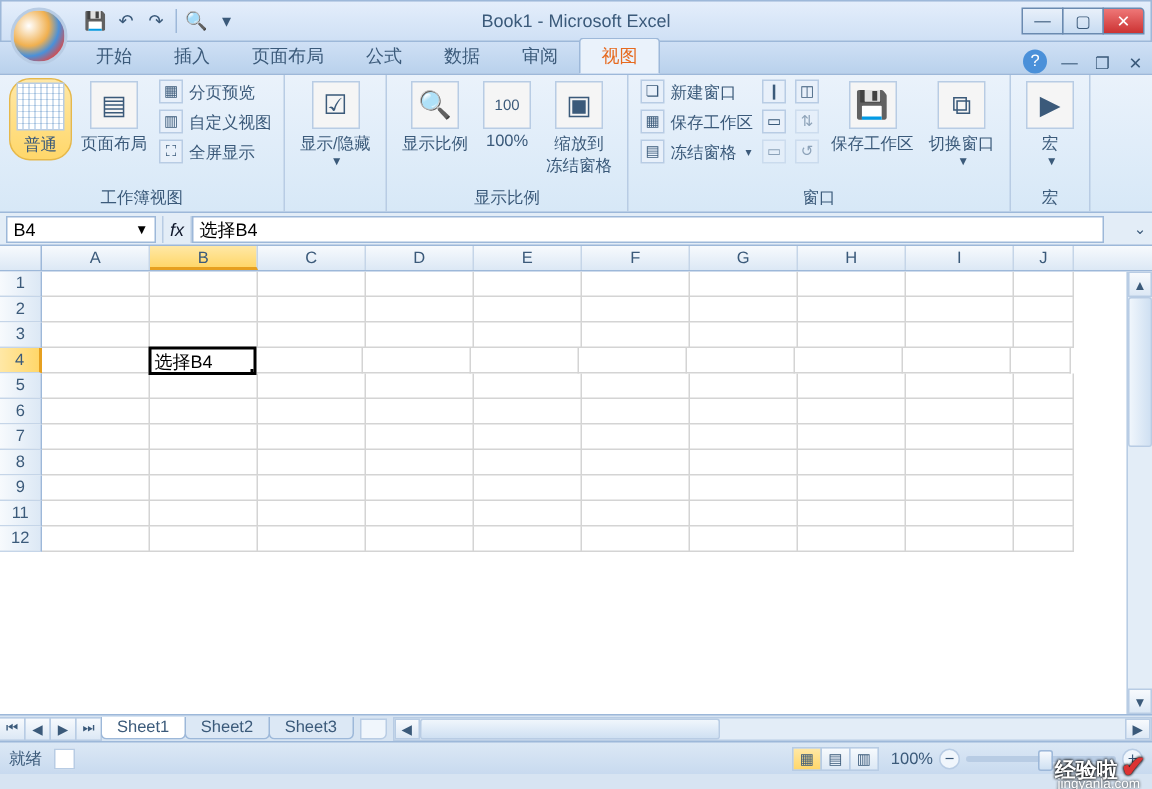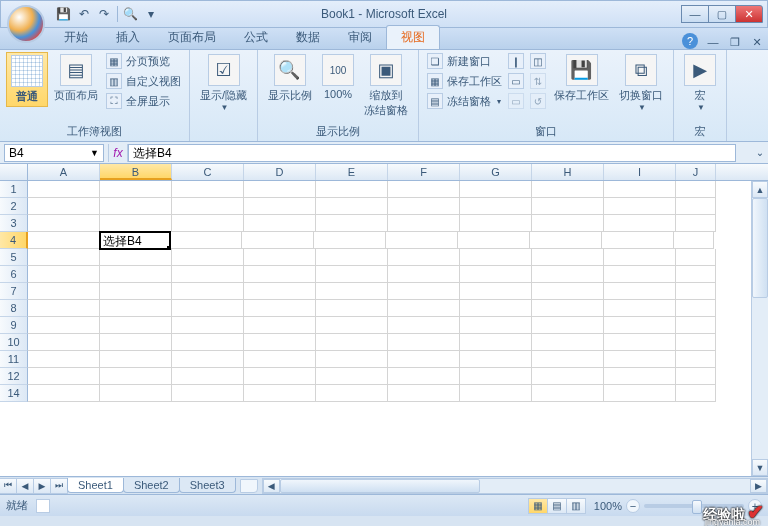--- a/index.html
+++ b/index.html
@@ -22,32 +22,32 @@
 .tab.active { background: #eaf2fb; border: 1px solid #9db8d9; border-bottom: none; border-radius: 3px 3px 0 0; color: #e66a1f; }
 .help-icon { width: 16px; height: 16px; border-radius: 50%; background: #4a90d9; color: #fff; display: flex; align-items: center; justify-content: center; font-size: 11px; margin-left: auto; margin-right: 4px; }
 .tab-win-btn { width: 14px; height: 14px; display: flex; align-items: center; justify-content: center; color: #3b5a7a; font-size: 11px; margin: 0 4px; }
 
 
 .ribbon { height: 92px; background: linear-gradient(#eaf2fb, #d7e8f7); display: flex; border-bottom: 1px solid #9db8d9; }
 .group { border-right: 1px solid #b8cce4; padding: 2px 6px 0 6px; display: flex; flex-direction: column; }
 .group-body { flex: 1; display: flex; align-items: flex-start; gap: 2px; }
 .group-label { text-align: center; font-size: 11px; color: #3b5a7a; padding: 2px 0; }
 .big-btn { display: flex; flex-direction: column; align-items: center; padding: 2px 4px; min-width: 40px; font-size: 11px; color: #3b5a7a; cursor: pointer; }
-.big-btn.active { background: linear-gradient(#ffe8a6, #ffd76a); border: 1px solid #e6b84a; border-radius: 0; font-weight: bold; }
+.big-btn.active { background: linear-gradient(#ffe8a6, #ffd76a); border: 1px solid #e6b84a; border-radius: 14px; }
 .big-icon { width: 32px; height: 32px; background: #f5f5f5; border: 1px solid #b8cce4; margin-bottom: 2px; display: flex; align-items: center; justify-content: center; font-size: 18px; }
 .bi-grid { background: repeating-linear-gradient(0deg, #fff, #fff 3px, #cde 3px, #cde 4px), repeating-linear-gradient(90deg, transparent, transparent 3px, #cde 3px, #cde 4px); background-blend-mode: multiply; }
 .small-list { display: flex; flex-direction: column; gap: 2px; }
 .small-btn { display: flex; align-items: center; gap: 4px; font-size: 11px; color: #3b5a7a; padding: 1px 2px; cursor: pointer; white-space: nowrap; }
 .small-ico { width: 16px; height: 16px; background: #e8f0fa; border: 1px solid #b8cce4; display: flex; align-items: center; justify-content: center; font-size: 10px; }
 .arrow { font-size: 8px; margin-left: 2px; }
 
 
 .formula-bar { height: 22px; background: #e3edf7; display: flex; align-items: center; border-bottom: 1px solid #9db8d9; font-size: 12px; }
 .name-box { width: 100px; height: 18px; background: #fff; border: 1px solid #9db8d9; margin: 0 4px; padding: 0 4px; display: flex; align-items: center; justify-content: space-between; }
-.fx-btn { width: 20px; height: 18px; border-left: 1px solid #b8cce4; border-right: 1px solid #b8cce4; display: flex; align-items: center; justify-content: center; font-style: italic; color: #a21caf; }
+.fx-btn { width: 20px; height: 18px; border-left: 1px solid #b8cce4; border-right: 1px solid #b8cce4; display: flex; align-items: center; justify-content: center; font-style: italic; color: #0f172a; }
 .formula-input { flex: 1; height: 18px; background: #fff; border: 1px solid #9db8d9; padding: 0 4px; margin-right: 16px; }
 .fb-expand { width: 16px; text-align: center; color: #3b5a7a; font-size: 10px; }
 
 
 .grid-area { position: relative; height: 312px; background: #fff; display: flex; flex-direction: column; }
 .col-headers { display: flex; height: 17px; background: linear-gradient(#f7fafd, #dce8f5); border-bottom: 1px solid #9db8d9; }
 .corner { width: 28px; border-right: 1px solid #9db8d9; background: linear-gradient(#f7fafd, #dce8f5); }
 .col-h { border-right: 1px solid #c5d5e8; text-align: center; font-size: 11px; color: #3b5a7a; line-height: 17px; }
 .col-h.active { background: linear-gradient(#ffe8a6, #ffd76a); border-bottom: 2px solid #e6a020; }
 .rows-wrap { flex: 1; overflow: hidden; position: relative; }
@@ -383,60 +383,34 @@
         <div class="cell" style="width: 72px;"></div>
         <div class="cell" style="width: 72px;"></div>
         <div class="cell" style="width: 72px;"></div>
         <div class="cell" style="width: 72px;"></div>
         <div class="cell" style="width: 72px;"></div>
         <div class="cell" style="width: 72px;"></div>
         <div class="cell" style="width: 72px;"></div>
         <div class="cell" style="width: 40px;"></div>
       </div>
       <div class="row">
-        <div class="row-h">10</div>
-        <div class="cell" style="width: 72px;"></div>
-        <div class="cell" style="width: 72px;"></div>
-        <div class="cell" style="width: 72px;"></div>
-        <div class="cell" style="width: 72px;"></div>
-        <div class="cell" style="width: 72px;"></div>
-        <div class="cell" style="width: 72px;"></div>
-        <div class="cell" style="width: 72px;"></div>
-        <div class="cell" style="width: 72px;"></div>
-        <div class="cell" style="width: 72px;"></div>
-        <div class="cell" style="width: 40px;"></div>
-      </div>
-      <div class="row">
         <div class="row-h">11</div>
         <div class="cell" style="width: 72px;"></div>
         <div class="cell" style="width: 72px;"></div>
         <div class="cell" style="width: 72px;"></div>
         <div class="cell" style="width: 72px;"></div>
         <div class="cell" style="width: 72px;"></div>
         <div class="cell" style="width: 72px;"></div>
         <div class="cell" style="width: 72px;"></div>
         <div class="cell" style="width: 72px;"></div>
         <div class="cell" style="width: 72px;"></div>
         <div class="cell" style="width: 40px;"></div>
       </div>
       <div class="row">
         <div class="row-h">12</div>
-        <div class="cell" style="width: 72px;"></div>
-        <div class="cell" style="width: 72px;"></div>
-        <div class="cell" style="width: 72px;"></div>
-        <div class="cell" style="width: 72px;"></div>
-        <div class="cell" style="width: 72px;"></div>
-        <div class="cell" style="width: 72px;"></div>
-        <div class="cell" style="width: 72px;"></div>
-        <div class="cell" style="width: 72px;"></div>
-        <div class="cell" style="width: 72px;"></div>
-        <div class="cell" style="width: 40px;"></div>
-      </div>
-      <div class="row">
-        <div class="row-h">14</div>
         <div class="cell" style="width: 72px;"></div>
         <div class="cell" style="width: 72px;"></div>
         <div class="cell" style="width: 72px;"></div>
         <div class="cell" style="width: 72px;"></div>
         <div class="cell" style="width: 72px;"></div>
         <div class="cell" style="width: 72px;"></div>
         <div class="cell" style="width: 72px;"></div>
         <div class="cell" style="width: 72px;"></div>
         <div class="cell" style="width: 72px;"></div>
         <div class="cell" style="width: 40px;"></div>

